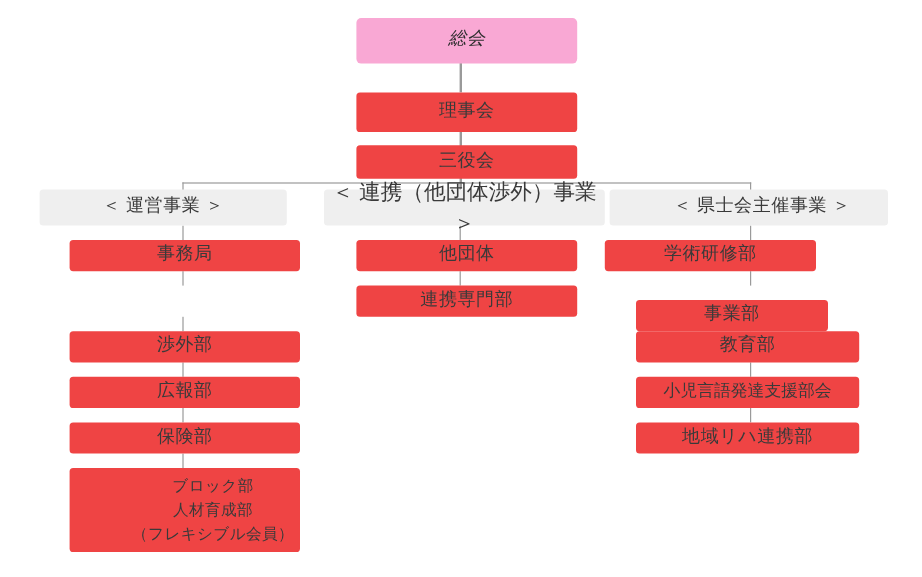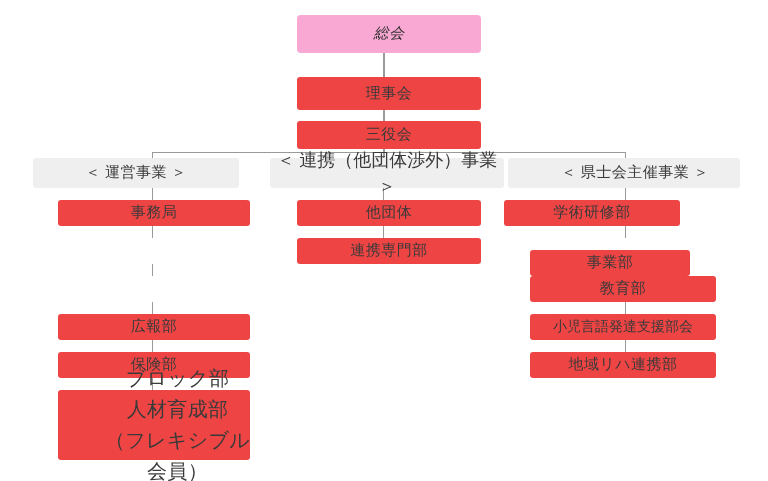--- a/index.html
+++ b/index.html
@@ -34,21 +34,21 @@
   .node.root {
     background: #f9a8d4;
     color: #2d2d2d;
     border-radius: 4px;
     font-style: italic;
   }
   .node.category {
     background: #efefef;
   }
   .node.multiline {
-    font-size: 20px;
+    font-size: 13px;
     line-height: 1.55;
     letter-spacing: 0.3px;
     padding-left: 47px;
   }
   .connector {
     position: absolute;
     background: #9a9a9a;
   }
   .connector.v {
     width: 1px;
@@ -91,20 +91,21 @@
 
   <div class="node" style="left:297px; top:77px; width:184px; height:33px;">理事会</div>
 
   <div class="node" style="left:297px; top:121px; width:184px; height:28px;">三役会</div>
 
   <div class="node category" style="left:33px; top:158px; width:206px; height:30px;">＜ 運営事業 ＞</div>
   <div class="node category" style="left:270px; top:158px; width:234px; height:30px; font-size:18px; letter-spacing:0px;">＜ 連携（他団体渉外）事業 ＞</div>
   <div class="node category" style="left:508px; top:158px; width:232px; height:30px;padding-left:22px;">＜ 県士会主催事業 ＞</div>
 
   <div class="node" style="left:58px; top:200px; width:192px; height:26px;">事務局</div>
+  <div class="node" style="left:58px; top:276px; width:192px; height:26px;">渉外部</div>
   <div class="node" style="left:58px; top:314px; width:192px; height:26px;">広報部</div>
   <div class="node" style="left:58px; top:352px; width:192px; height:26px;">保険部</div>
   <div class="node multiline" style="left:58px; top:390px; width:192px; height:70px;">ブロック部
 人材育成部
 （フレキシブル会員）</div>
 
   <div class="node" style="left:297px; top:238px; width:184px; height:26px;">連携専門部</div>
   <div class="node" style="left:297px; top:200px; width:184px; height:26px;">他団体</div>
 
   <div class="node" style="left:504px; top:200px; width:176px; height:26px;">学術研修部</div>

